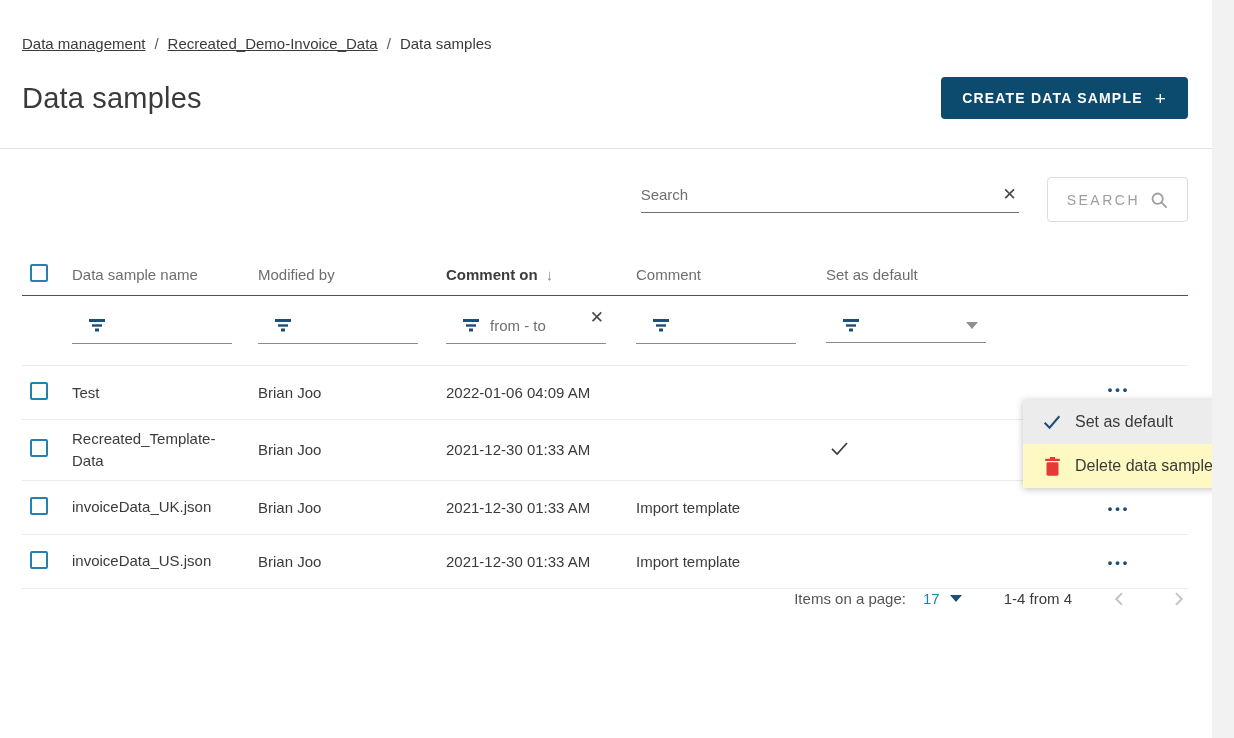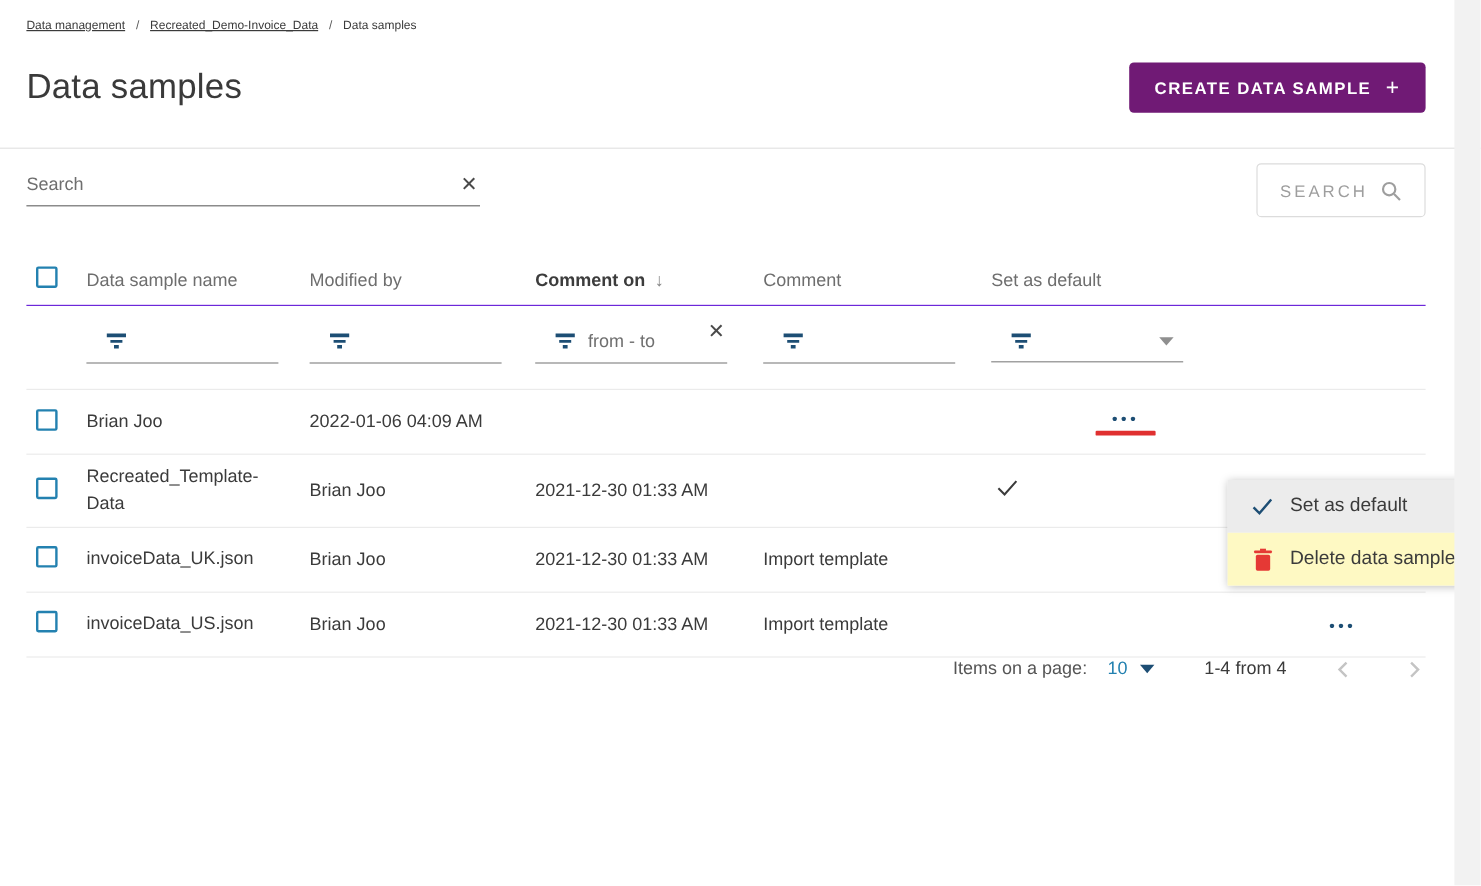--- a/index.html
+++ b/index.html
@@ -11,41 +11,41 @@
     color: #3b3b3b;
     overflow: hidden;
   }
   .scroll-strip {
     position: absolute; top: 0; right: 0; width: 22px; height: 738px;
     background: #f2f2f2; z-index: 40;
   }
   .page { padding: 0 46px 0 22px; }
 
   
-  .breadcrumb { padding-top: 16px; font-size: 10px; color: #3b3b3b; }
+  .breadcrumb { padding-top: 35px; font-size: 15px; color: #3b3b3b; }
   .breadcrumb a { color: #3b3b3b; text-decoration: underline; cursor: pointer; }
   .crumb-sep { margin: 0 9px; color: #5a5a5a; }
 
   
   .title-row {
     margin-top: 25px; display: flex; justify-content: space-between; align-items: center;
   }
   .page-title { font-size: 29px; font-weight: 400; color: #3a3a3a; letter-spacing: 0.2px; }
   .create-btn {
-    background: #701a75; color: #fff; border: none; border-radius: 4px;
+    background: #0c4a6e; color: #fff; border: none; border-radius: 4px;
     height: 42px; padding: 0 21px; display: flex; align-items: center; gap: 12px;
     font-family: "Liberation Sans", sans-serif;
     font-size: 14px; font-weight: 700; letter-spacing: 1.2px; cursor: pointer;
   }
   .create-btn .plus { font-size: 19px; font-weight: 400; line-height: 1; }
 
   .top-divider { margin-top: 29px; border-bottom: 1px solid #e3e3e3; margin-left: -22px; margin-right: -46px; }
 
   
-  .search-row { margin-top: 12px; display: flex; justify-content: space-between; align-items: center; }
+  .search-row { margin-top: 28px; display: flex; justify-content: flex-end; align-items: center; }
   .search-field {
     width: 378px; display: flex; align-items: center;
     border-bottom: 1px solid #6f6f6f; padding-bottom: 9px; margin-right: 28px;
   }
   .search-field input {
     flex: 1; border: none; outline: none; font-size: 15px; color: #3b3b3b;
     font-family: "Liberation Sans", sans-serif;
   }
   .search-field input::placeholder { color: #6f6f6f; }
   .clear-x { background: none; border: none; font-size: 17px; color: #4a4a4a; cursor: pointer; line-height: 1; padding: 0 2px; }
@@ -243,20 +243,21 @@
             </span>
           <span class="dd-arrow"></span>
         </div>
       </div>
       <div></div>
     </div>
 
     <div id="table-body">
   <div class="tgrid trow">
     <div class="cell cell-check"><span class="checkbox"></span></div>
+    <div class="cell cell-name">Test</div>
     <div class="cell">Brian Joo</div>
     <div class="cell">2022-01-06 04:09 AM</div>
     <div class="cell"></div>
     <div class="cell cell-default">
       
     </div>
     <div class="cell cell-actions">
       <button class="kebab menu-open">
         <span class="kebab-dots">•••</span>
       </button>
@@ -313,21 +314,21 @@
         <span class="kebab-dots">•••</span>
       </button>
     </div>
   </div>
 </div>
   </div>
 
   <div class="pagination">
     <span>Items on a page:</span>
     <button class="page-size">
-      <span class="num">10</span>
+      <span class="num">17</span>
       <span class="tri"></span>
     </button>
     <span class="range">1-4 from 4</span>
     <button class="chev">
       <svg width="20" height="20" viewBox="0 0 24 24" fill="none" stroke="#c4c4c4" stroke-width="2.4">
           <path d="M14.5 5l-7 7 7 7"></path>
         </svg>
     </button>
     <button class="chev">
       <svg width="20" height="20" viewBox="0 0 24 24" fill="none" stroke="#c4c4c4" stroke-width="2.4">

